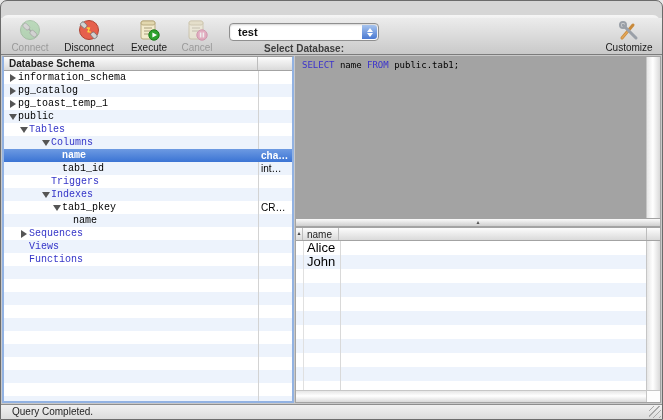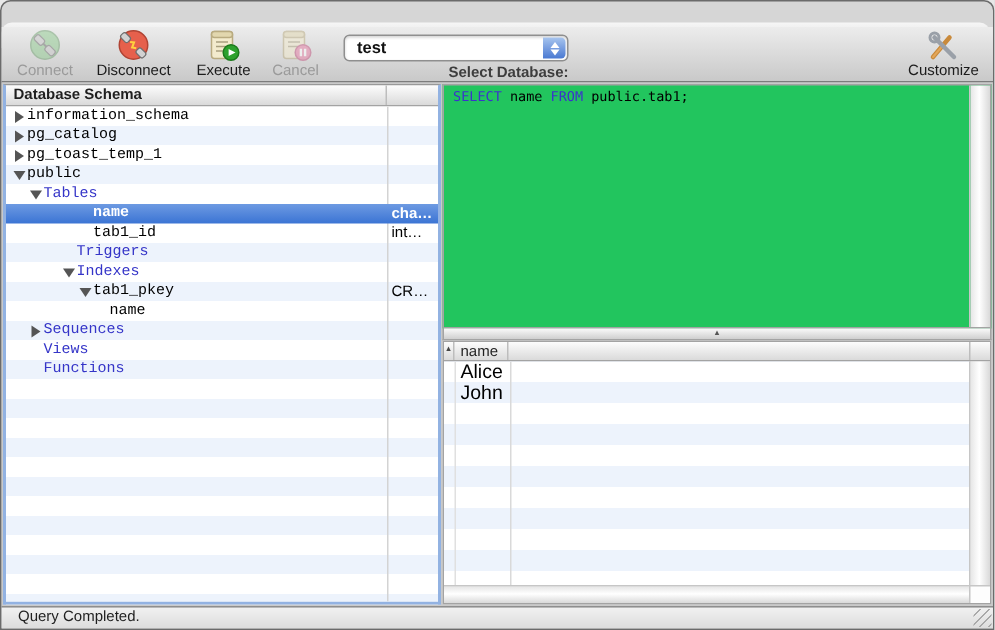--- a/index.html
+++ b/index.html
@@ -22,21 +22,21 @@
     border:1px solid #8d8d8d; background:linear-gradient(#fdfdfd,#cfcfcf); }
   .toolbar { position:absolute; top:17px; left:0; right:0; height:37px;
     background:linear-gradient(#ececec,#c9c9c9); border-bottom:1px solid #7c7c7c;
     display:flex; align-items:flex-start; padding:1px 4px 0 4px; }
   .tbtn { display:flex; flex-direction:column; align-items:center; height:36px; cursor:default; }
   .tbtn .ticon { height:23px; display:flex; align-items:center; }
   .tbtn .tlabel { font-size:10px; font-weight:normal; color:#1c1c1c; line-height:11px; }
   .tbtn.disabled .tlabel { color:#9a9a9a; }
   .tbtn.disabled .ticon { opacity:.5; }
   .w-connect{width:50px;} .w-disconnect{width:68px;} .w-execute{width:52px;align-items:center;} .w-cancel{width:44px;}
-  .popup-group { margin-left:10px; width:150px; display:flex; flex-direction:column; align-items:flex-end; padding-top:4px;}
+  .popup-group { margin-left:10px; width:150px; display:flex; flex-direction:column; align-items:center; padding-top:4px;}
   .popup { position:relative; width:150px; height:18px; background:#fff; border:1px solid #8f8f8f;
     border-radius:4px; font-size:11px; font-weight:bold; color:#111; padding:2px 0 0 8px;
     box-shadow:inset 0 1px 2px rgba(0,0,0,.18); }
   .stepper { position:absolute; right:1px; top:1px; width:15px; height:14px; border-radius:0 3px 3px 0;
     background:linear-gradient(#a7c4ee,#4a79d2); display:flex; flex-direction:column;
     align-items:center; justify-content:center; gap:1px; }
   .arr-up   { width:0;height:0;border-left:3px solid transparent;border-right:3px solid transparent;border-bottom:4px solid #fff; }
   .arr-down { width:0;height:0;border-left:3px solid transparent;border-right:3px solid transparent;border-top:4px solid #fff; }
   .popup-label { font-size:10px; font-weight:bold; color:#3d3d3d; margin-top:2px; }
   .spacer { flex:1; }
@@ -56,21 +56,21 @@
   .disc-slot { width:9px; height:9px; display:flex; align-items:center; justify-content:center; flex:none; }
   .disc-closed { width:0;height:0;border-left:6px solid #555;border-top:4px solid transparent;border-bottom:4px solid transparent; }
   .disc-open { width:0;height:0;border-top:6px solid #555;border-left:4px solid transparent;border-right:4px solid transparent; }
   .t-label { white-space:nowrap; margin-left:1px;font-family:Liberation Mono, monospace; }
   .t-label.category { color:var(--cat); }
   .tree-row.selected .t-label { color:#fff; }
   .t-val { position:absolute; left:257px; width:31px; font-size:10px; color:#000; white-space:nowrap; }
   .tree-row.selected .t-val { color:#fff; }
   
   .right-area { position:absolute; left:294px; top:1px; right:1px; bottom:1px; }
-  .sql-panel { position:absolute; top:0; left:0; right:0; height:163px; background:#22c55e; border:1px solid #a3a3a3; }
+  .sql-panel { position:absolute; top:0; left:0; right:0; height:163px; background:#a3a3a3; border:1px solid #a3a3a3; }
   .sql-text { padding:3px 18px 0 6px; font-family:"DejaVu Sans Mono",monospace; font-size:9px; color:#000; }
   .sql-text .kw { color:var(--kw); }
   .vtrack { position:absolute; top:0; right:0; bottom:0; width:14px; border-left:1px solid #c6c6c6;
     background:linear-gradient(to right,#e6e6e6,#ffffff 45%,#d9d9d9); }
   .hsplit { position:absolute; top:163px; left:0; right:0; height:8px;
     background:linear-gradient(#fafafa,#cfcfcf); border:1px solid #a3a3a3; border-top:none; text-align:center; }
   .hsplit .caret { display:block; font-size:6px; line-height:6px; color:#555; }
   .results-panel { position:absolute; top:171px; left:0; right:0; bottom:0; background:#fff; border:1px solid #a3a3a3; }
   .res-header { height:13px; display:flex; background:linear-gradient(#fcfcfc,#dadada);
     border-bottom:1px solid #a3a3a3; }
@@ -228,20 +228,26 @@
               <span class="disc-open"></span>
             </span>
             <span class="t-label">public</span>
           </div>
           <div class="tree-row">
             <span class="disc-slot" style="margin-left: 15px;">
               <span class="disc-open"></span>
             </span>
             <span class="t-label category">Tables</span>
           </div>
+          <div class="tree-row">
+            <span class="disc-slot" style="margin-left: 37px;">
+              <span class="disc-open"></span>
+            </span>
+            <span class="t-label category">Columns</span>
+          </div>
           <div class="tree-row selected">
             <span class="disc-slot" style="margin-left: 48px;"></span>
             <span class="t-label">name</span>
             <span class="t-val">cha…</span>
           </div>
           <div class="tree-row">
             <span class="disc-slot" style="margin-left: 48px;"></span>
             <span class="t-label">tab1_id</span>
             <span class="t-val">int…</span>
           </div>

